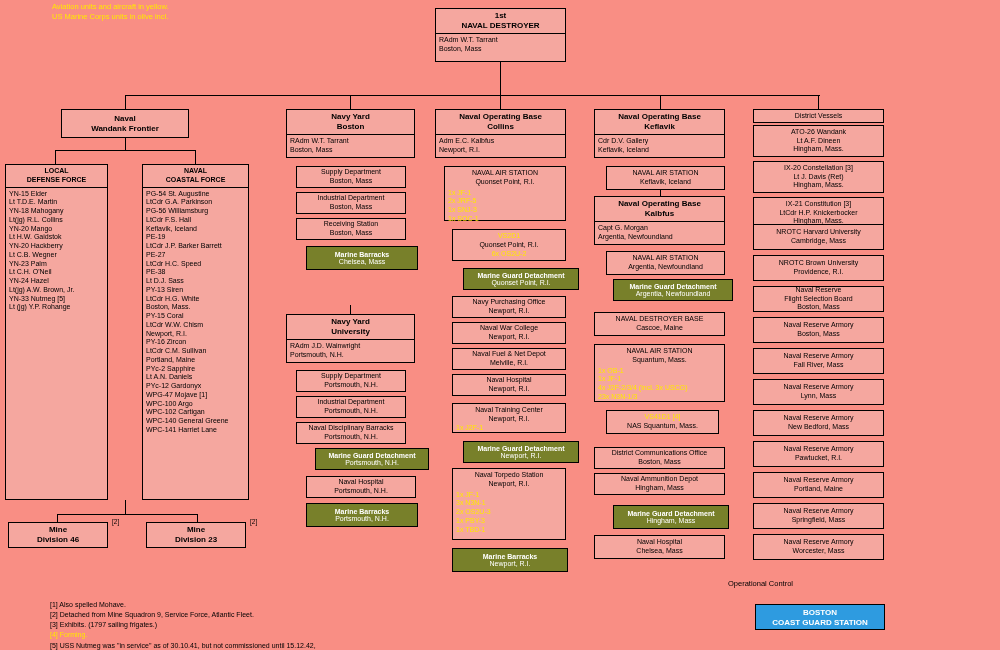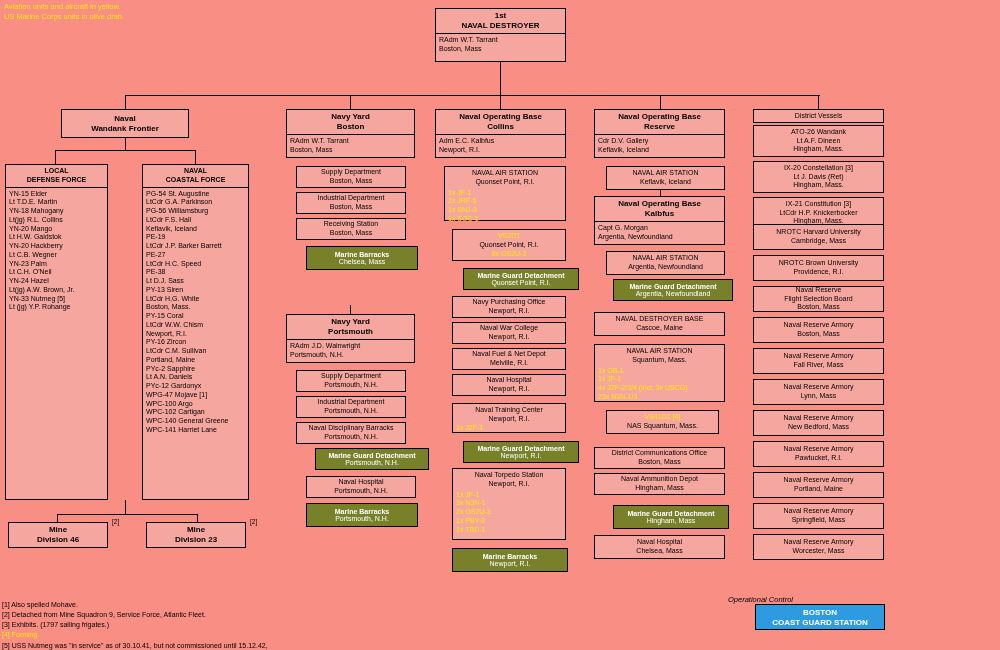--- a/index.html
+++ b/index.html
@@ -31,29 +31,29 @@
   .v{width:1px;}
   .legend{position:absolute;font-size:7.5px;color:#ffe800;line-height:1.35;}
   .footnotes{position:absolute;font-size:7px;color:#000;line-height:1.45;}
   .fn-yellow{color:#ffe800;}
   .cg{
     position:absolute;background:#2e9be0;border:1px solid #000;
     text-align:center;font-weight:bold;color:#fff;font-size:8px;
     padding:3px 4px;box-sizing:border-box;line-height:1.25;
   }
   .oplabel{position:absolute;font-size:7.5px;}
-  .ln{display:block;}
+  .ln{display:block;margin-left:48px;}
   .tiny{font-size:6.5px;}
 </style>
 </head>
 <body>
 
 <div class="legend" style="left:4px;top:2px;">
   <span class="ln">Aviation units and aircraft in yellow.</span>
-  <span class="ln">US Marine Corps units in olive drab.</span>
+  <span class="ln">US Marine Corps units in olive incl.</span>
 </div>
 
 <div class="line v" style="left:500px;top:62px;height:33px;"></div>
 <div class="line h" style="left:125px;top:95px;width:695px;"></div>
 <div class="line v" style="left:125px;top:95px;height:14px;"></div>
 <div class="line v" style="left:350px;top:95px;height:14px;"></div>
 <div class="line v" style="left:500px;top:95px;height:14px;"></div>
 <div class="line v" style="left:660px;top:95px;height:14px;"></div>
 <div class="line v" style="left:818px;top:95px;height:14px;"></div>
 
@@ -174,21 +174,21 @@
       <div class="s">Boston, Mass</div>
     </div>
   </div>
 <div class="olive" style="position:absolute;left:306px;top:246px;width:110px;height:22px;display:flex;flex-direction:column;justify-content:center;">
   <div class="t">Marine Barracks</div>
   <div class="s">Chelsea, Mass</div>
 </div>
 
 <div class="box" style="left:286px;top:314px;width:129px;height:49px;">
   <div class="t">Navy Yard</div>
-  <div class="t">Portsmouth</div>
+  <div class="t">University</div>
   <div style="border-top:1px solid #000;margin:2px -3px 2px -3px;"></div>
   <div class="unit">RAdm J.D. Wainwright</div>
   <div class="unit">Portsmouth, N.H.</div>
 </div>
 <div id="nyp-children">
     <div class="box" style="left: 296px; top: 370px; width: 110px; height: 22px; display: flex; flex-direction: column; justify-content: center;">
       <div class="s">Supply Department</div>
       <div class="s">Portsmouth, N.H.</div>
     </div>
     <div class="box" style="left: 296px; top: 396px; width: 110px; height: 22px; display: flex; flex-direction: column; justify-content: center;">
@@ -285,21 +285,21 @@
     </div>
 </div>
 
 <div class="olive" style="position:absolute;left:452px;top:548px;width:114px;height:22px;display:flex;flex-direction:column;justify-content:center;">
   <div class="t">Marine Barracks</div>
   <div class="s">Newport, R.I.</div>
 </div>
 
 <div class="box" style="left:594px;top:109px;width:131px;height:49px;">
   <div class="t">Naval Operating Base</div>
-  <div class="t">Reserve</div>
+  <div class="t">Keflavik</div>
   <div style="border-top:1px solid #000;margin:2px -3px 2px -3px;"></div>
   <div class="unit">Cdr  D.V. Gallery</div>
   <div class="unit">Keflavik, Iceland</div>
 </div>
 <div class="box" style="left:606px;top:166px;width:119px;height:24px;display:flex;flex-direction:column;justify-content:center;">
   <div class="s">NAVAL AIR STATION</div>
   <div class="s">Keflavik, Iceland</div>
 </div>
 
 <div class="box" style="left:594px;top:196px;width:131px;height:49px;">
@@ -421,21 +421,21 @@
     <div class="box" style="left: 753px; top: 503px; width: 131px; height: 26px; display: flex; flex-direction: column; justify-content: center;">
       <div class="s">Naval Reserve Armory</div>
       <div class="s">Springfield, Mass</div>
     </div>
     <div class="box" style="left: 753px; top: 534px; width: 131px; height: 26px; display: flex; flex-direction: column; justify-content: center;">
       <div class="s">Naval Reserve Armory</div>
       <div class="s">Worcester, Mass</div>
     </div>
   </div>
 
-<div class="oplabel" style="left:728px;top:595px;font-style:italic;">Operational Control</div>
+<div class="oplabel" style="left:728px;top:579px;">Operational Control</div>
 <div class="cg" style="left:755px;top:604px;width:130px;height:26px;">
   <div>BOSTON</div>
   <div>COAST GUARD STATION</div>
 </div>
 
 <div class="footnotes" style="left:2px;top:600px;width:400px;">
   <span class="ln">[1] Also spelled Mohave.</span>
   <span class="ln">[2] Detached from Mine Squadron 9, Service Force, Atlantic Fleet.</span>
   <span class="ln">[3] Exhibits. (1797 sailing frigates.)</span>
   <span class="ln fn-yellow">[4] Forming.</span>

